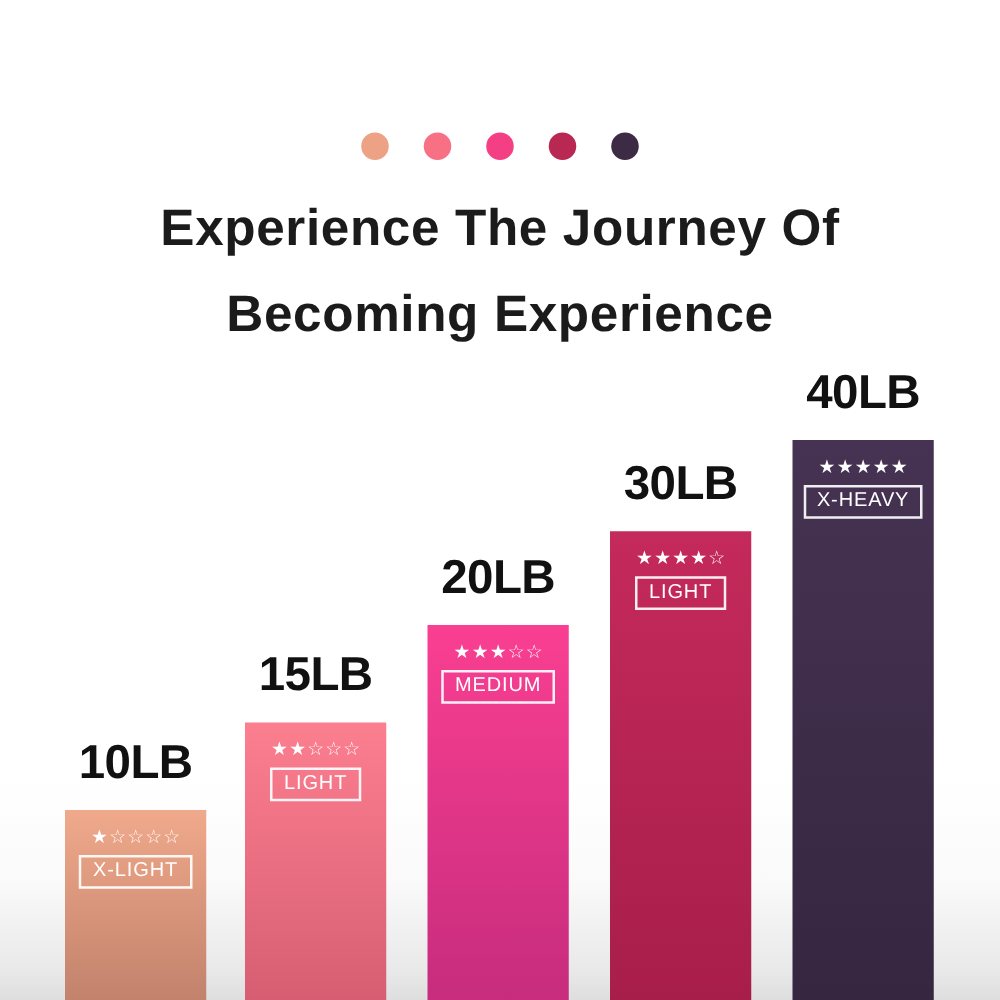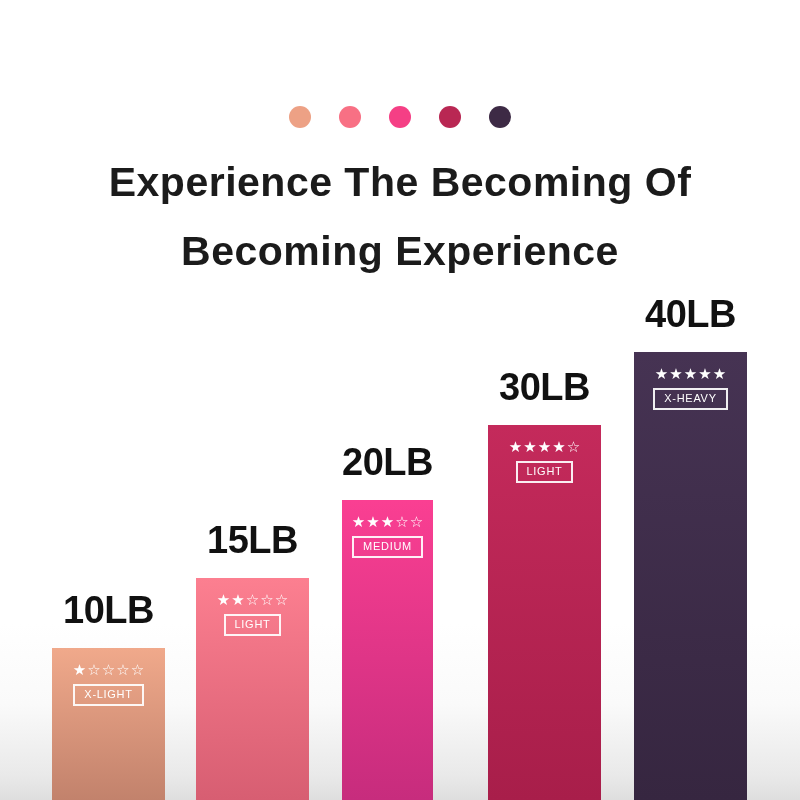--- a/index.html
+++ b/index.html
@@ -98,41 +98,41 @@
     font-size: 15px;
     line-height: 1;
     color: #ffffff;
     letter-spacing: 0px;
   }
   .stars span { display: inline-block; }
 
   .level-label {
     border: 2px solid rgba(255,255,255,0.92);
     color: #ffffff;
-    font-size: 11px;
+    font-size: 16px;
     font-weight: normal;
     letter-spacing: 0.7px;
     padding: 3px 9px 4px 9px;
     line-height: 1;
     white-space: nowrap;
   }
 </style>
 </head>
 <body>
 
 <div id="dots-row">
     <div class="dot" style="background: rgb(237, 161, 133);"></div>
     <div class="dot" style="background: rgb(248, 112, 132);"></div>
     <div class="dot" style="background: rgb(245, 63, 133);"></div>
     <div class="dot" style="background: rgb(185, 39, 83);"></div>
     <div class="dot" style="background: rgb(61, 42, 69);"></div>
   </div>
 
 <h1 id="headline">
-  <span class="line">Experience The Becoming Of</span>
+  <span class="line">Experience The Journey Of</span>
   <span class="line">Becoming Experience</span>
 </h1>
 
 <div id="chart">
     <div class="bar-group" style="left: 52px; width: 113px; height: 152px; text-decoration: underline;">
       <div class="bar-value">10LB</div>
       <div class="bar" style="background: linear-gradient(rgb(240, 169, 139) 0%, rgb(194, 130, 108) 100%);">
         <div class="bar-badge">
           <div class="stars">
             <span>★</span>
@@ -153,21 +153,21 @@
             <span>★</span>
             <span>★</span>
             <span>☆</span>
             <span>☆</span>
             <span>☆</span>
           </div>
           <div class="level-label">LIGHT</div>
         </div>
       </div>
     </div>
-    <div class="bar-group" style="left: 342px; width: 91px; height: 300px;">
+    <div class="bar-group" style="left: 342px; width: 113px; height: 300px;">
       <div class="bar-value">20LB</div>
       <div class="bar" style="background: linear-gradient(rgb(250, 63, 146) 0%, rgb(199, 44, 125) 100%);">
         <div class="bar-badge">
           <div class="stars">
             <span>★</span>
             <span>★</span>
             <span>★</span>
             <span>☆</span>
             <span>☆</span>
           </div>

